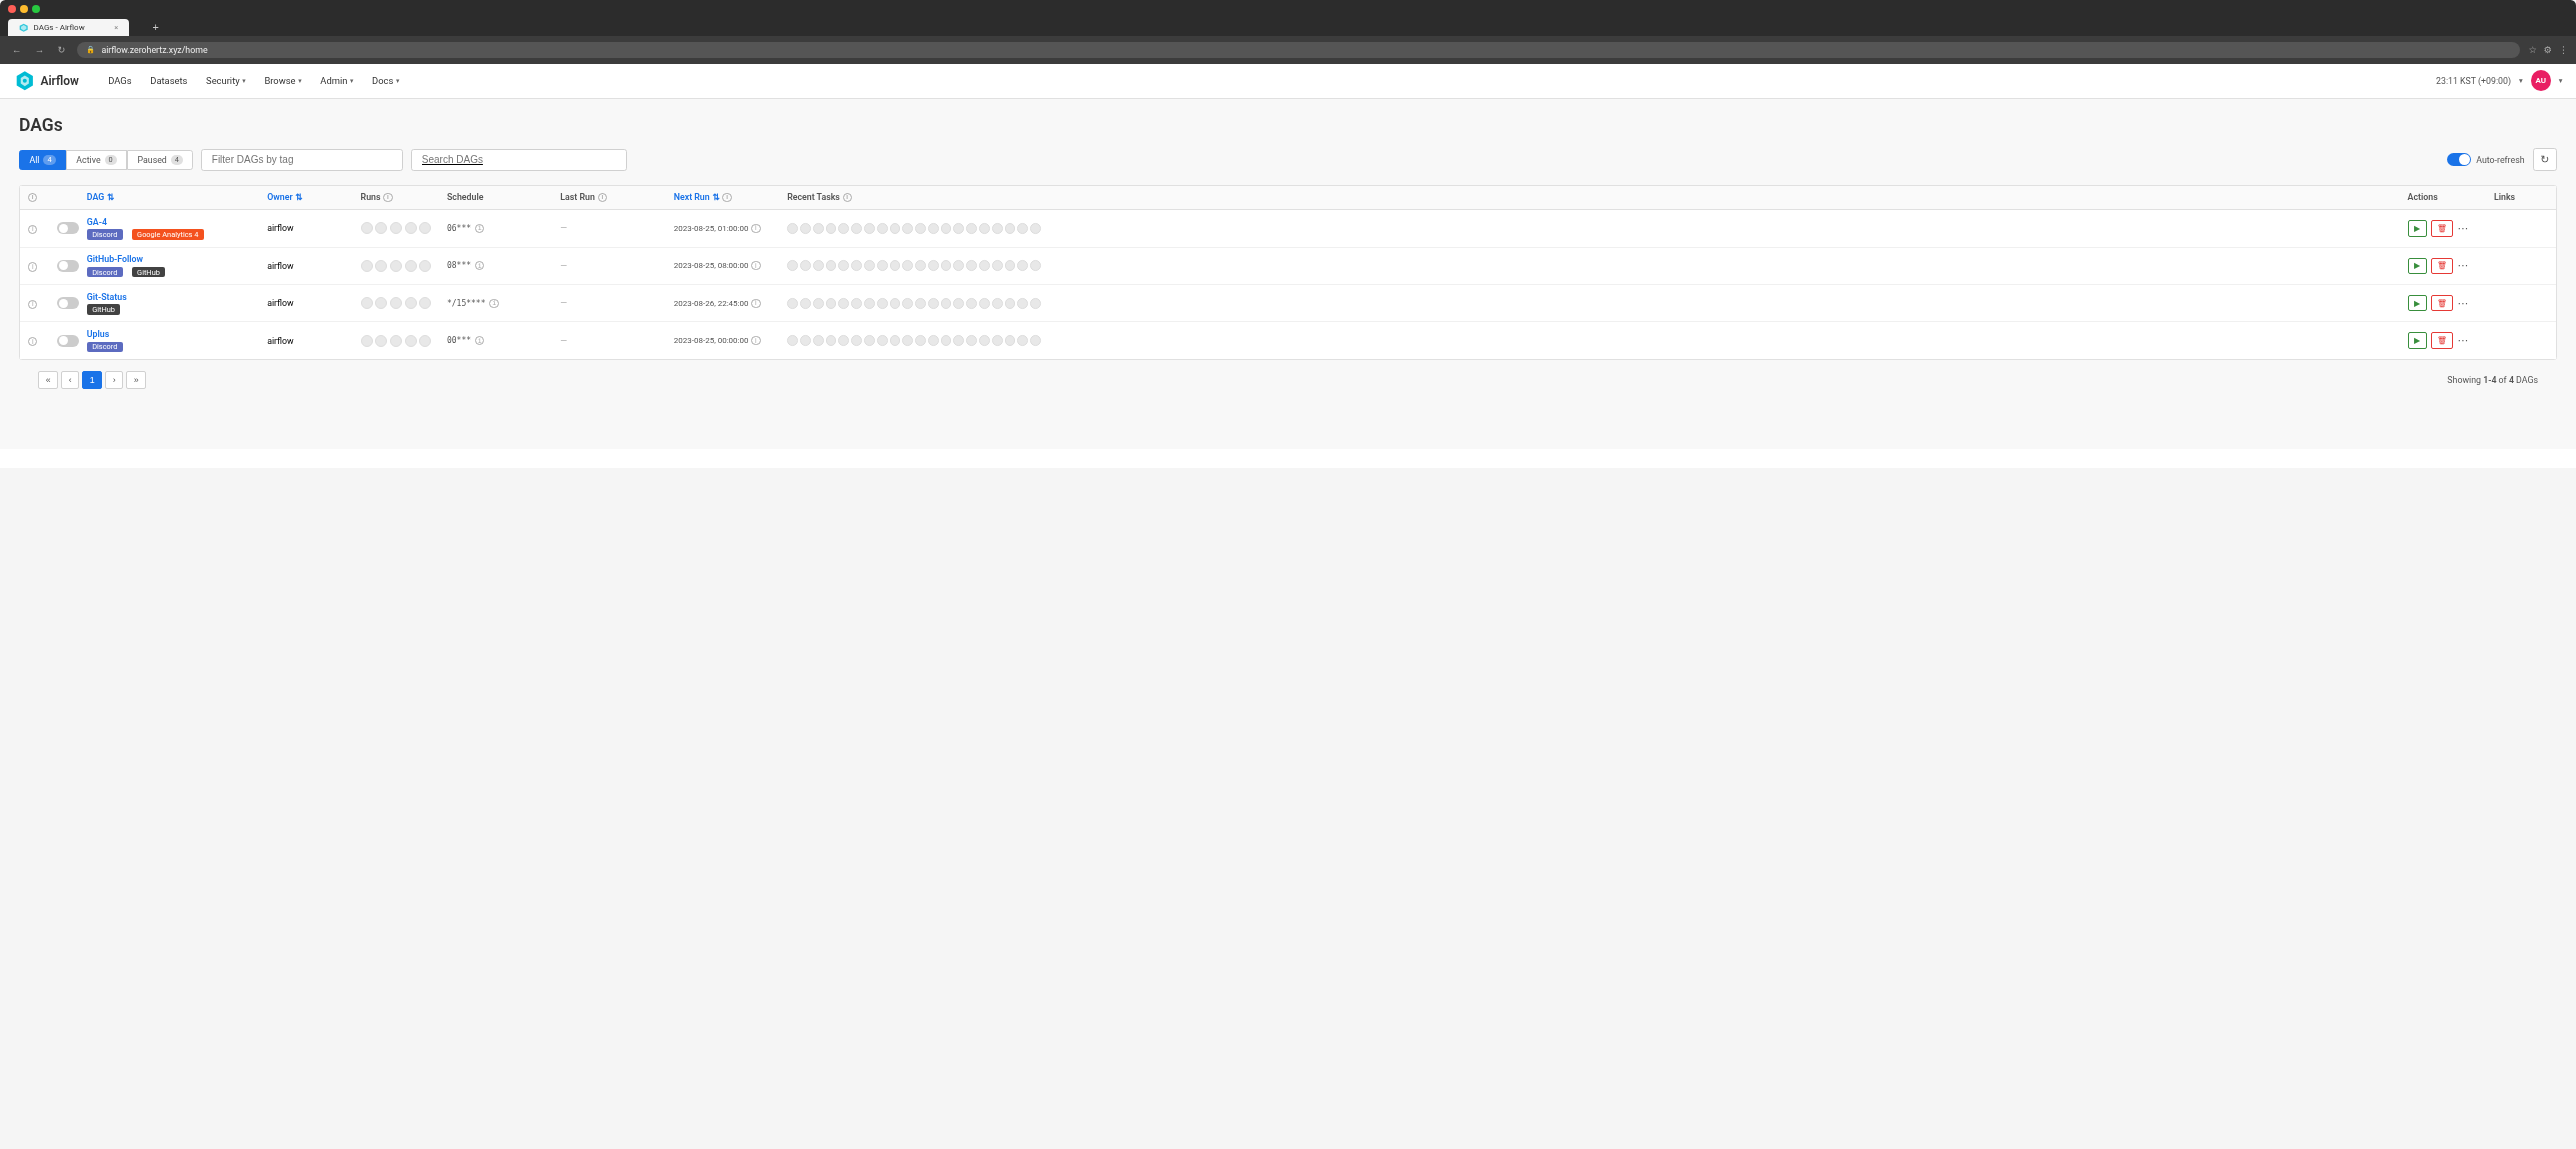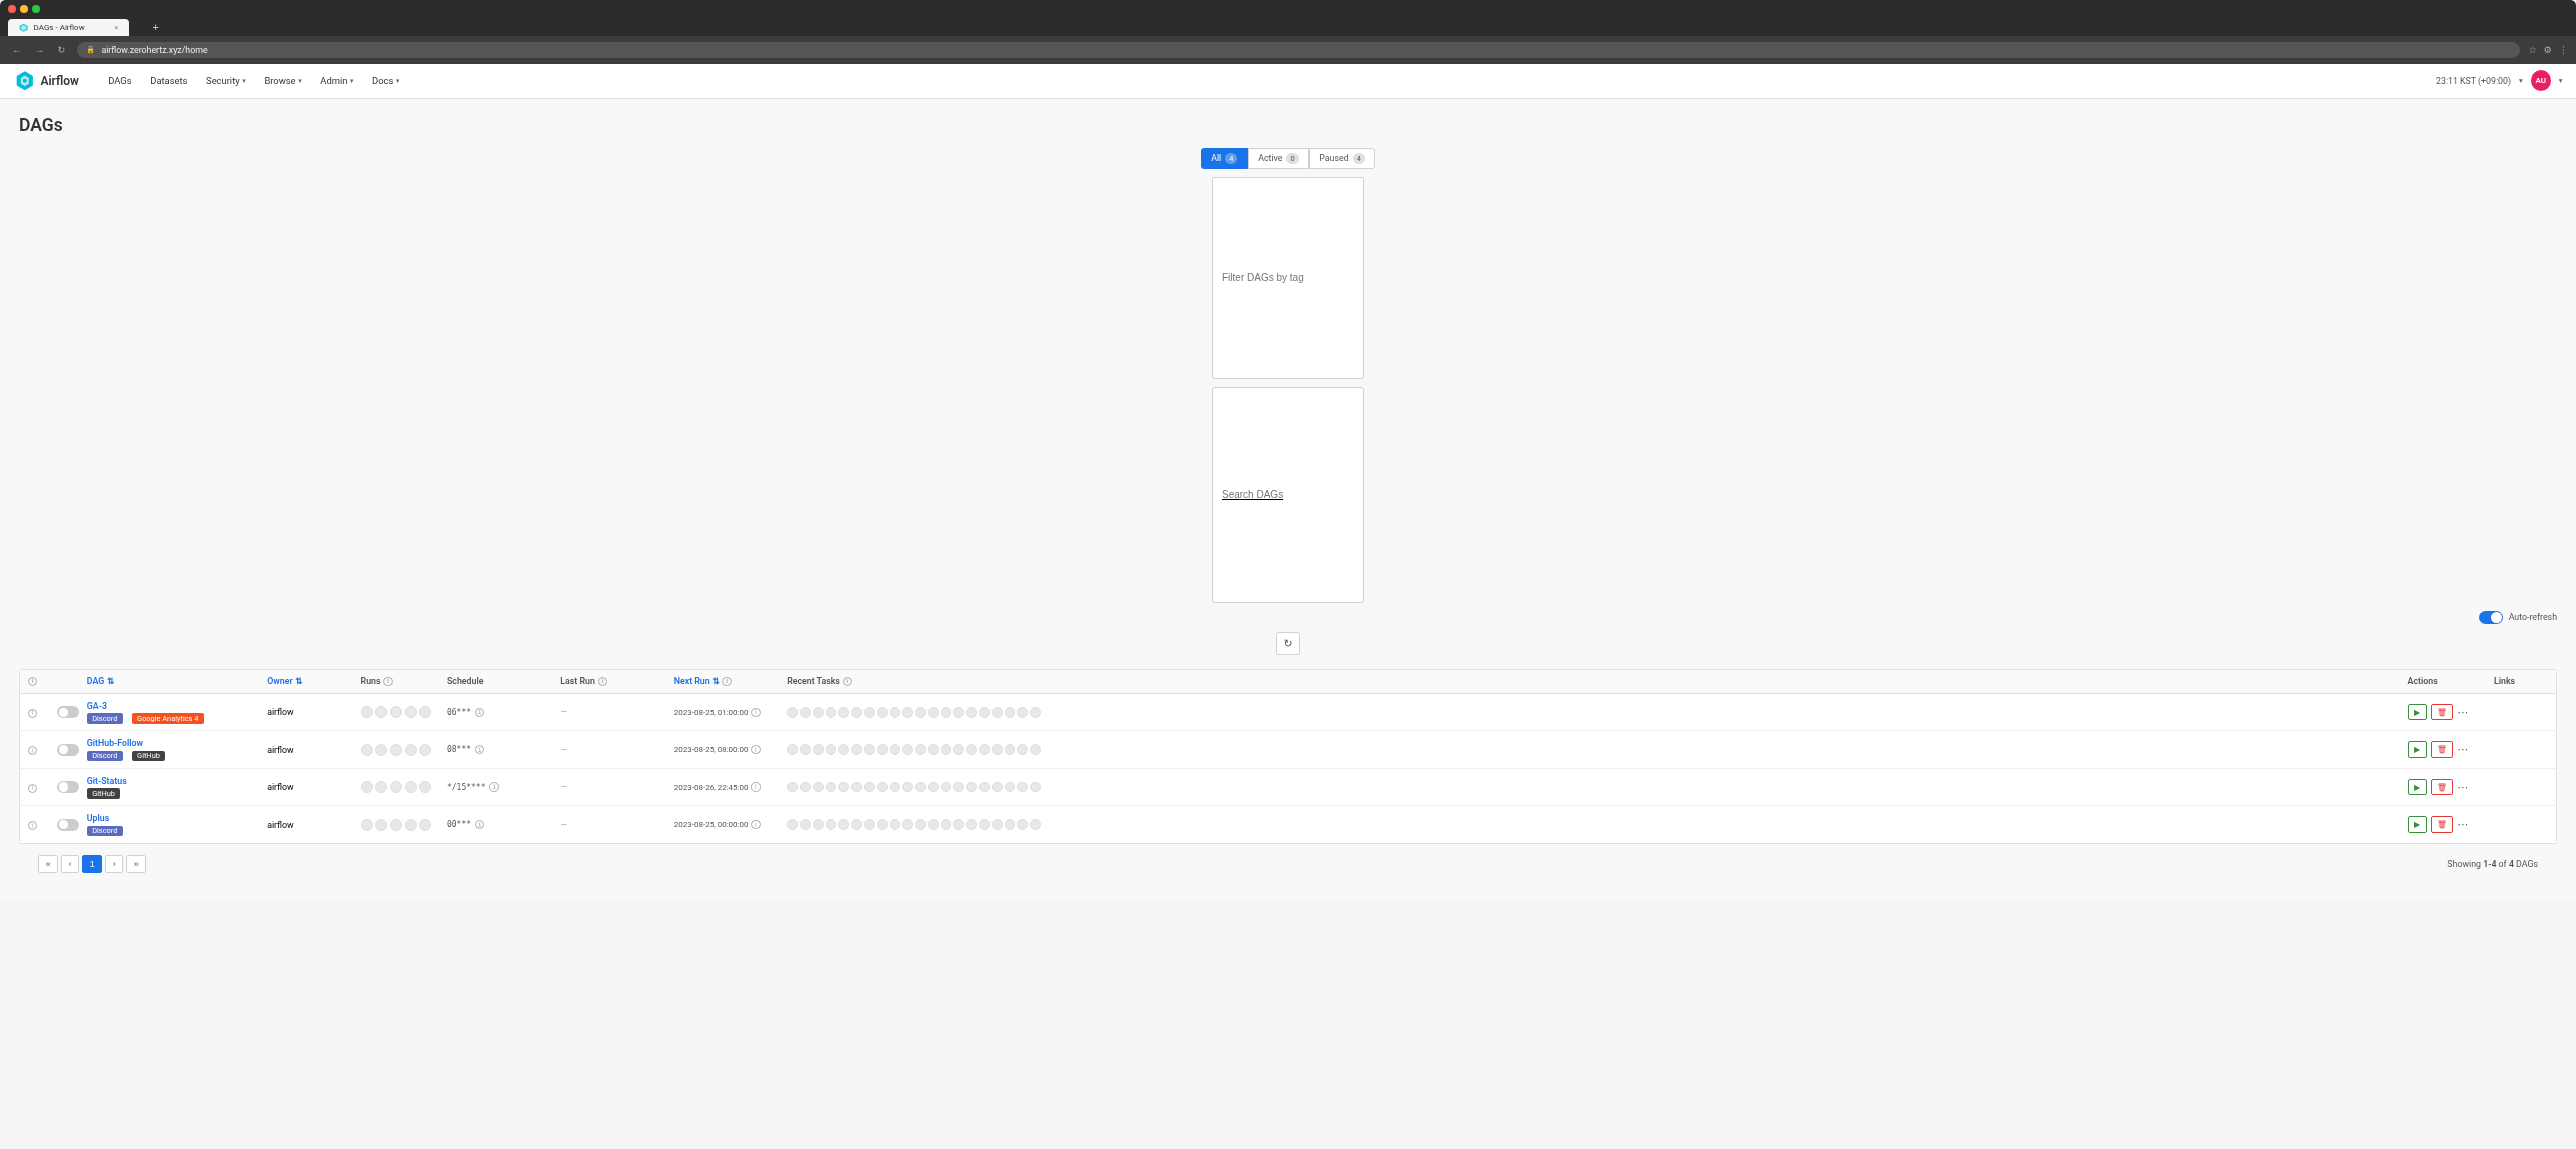--- a/index.html
+++ b/index.html
@@ -41,21 +41,21 @@
     .nav-item .chevron { font-size: 6.7px; color: #666; }
     .nav-right { display: flex; align-items: center; gap: 8px; margin-left: auto; }
     .time-display { color: #555; font-size: 8.8px; text-align: right; }
     .user-avatar { width: 20px; height: 21px; border-radius: 50%; background: #e91e63; color: white; display: flex; align-items: center; justify-content: center; font-size: 8px; font-weight: 600; cursor: pointer; }
 
     
     .main-content { padding: 16px 19px; background: #f8f8f8; min-height: 350px; }
     .page-title { font-size: 17.5px; font-weight: 600; color: #333; margin-bottom: 13.5px; }
 
     
-    .filter-bar { display: flex; align-items: center; gap: 8px; margin-bottom: 13.5px; flex-direction: column; }
+    .filter-bar { display: flex; align-items: center; gap: 8px; margin-bottom: 13.5px; }
     .tab-group { display: flex; gap: 0; }
     .filter-tab { padding: 4px 9.4px; border: 0.7px solid #d0d0d0; background: #fff; cursor: pointer; font-size: 8.8px; color: #555; display: flex; align-items: center; gap: 4px; }
     .filter-tab:first-child { border-radius: 2.7px 0 0 2.7px; }
     .filter-tab:last-child { border-radius: 0 2.7px 2.7px 0; }
     .filter-tab.active { background: #1a73e8; color: #fff; border-color: #1a73e8; }
     .filter-tab .badge { background: rgba(255,255,255,0.3); padding: 0.7px 4px; border-radius: 6.7px; font-size: 7.4px; }
     .filter-tab:not(.active) .badge { background: #e0e0e0; color: #555; }
     .tag-filter { flex: 0 0 202px; padding: 4.7px 9.4px; border: 0.7px solid #d0d0d0; border-radius: 2.7px; font-size: 10px; color: #888; background: #fff; }
     .search-input { flex: 0 0 216px; padding: 4.7px 9.4px; border: 0.7px solid #d0d0d0; border-radius: 2.7px; font-size: 10px; background: #fff; text-decoration: underline; }
     .autorefresh { display: flex; align-items: center; gap: 5.4px; margin-left: auto; font-size: 8.8px; color: #555; }
@@ -271,21 +271,21 @@
           </div>
         <div class="th">
             <span>Links</span>
           </div>
       </div>
 
       <div class="table-row">
         <div><span class="info-i">i</span></div>
         <div class="row-toggle"></div>
         <div>
-          <div class="dag-name">GA-3</div>
+          <div class="dag-name">GA-4</div>
           <div class="dag-tags">
             <span class="dag-tag discord">Discord</span>
             <span class="dag-tag google-analytics-4">Google Analytics 4</span>
           </div>
         </div>
         <div style="font-size:8.8px;">airflow</div>
         <div class="run-circles">
           <div class="run-circle"></div>
           <div class="run-circle"></div>
           <div class="run-circle"></div>

